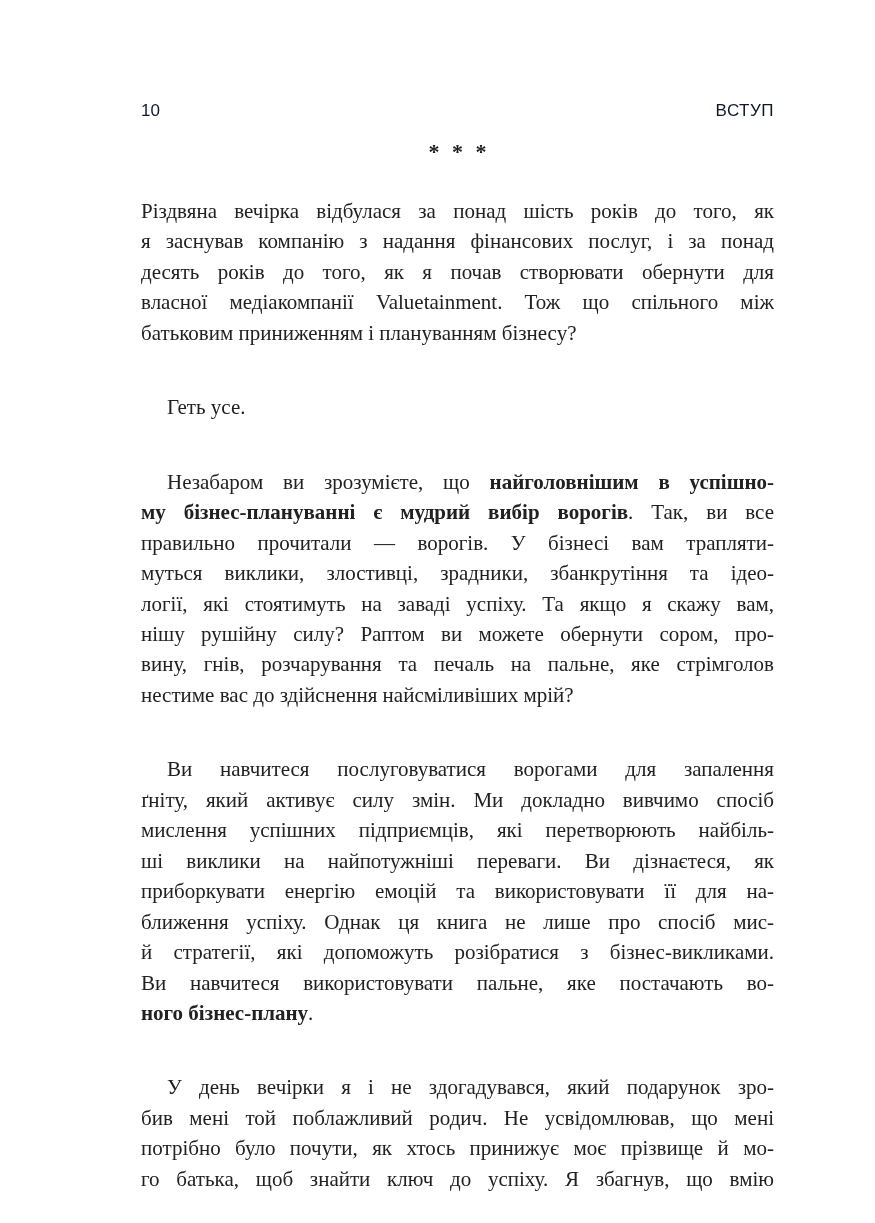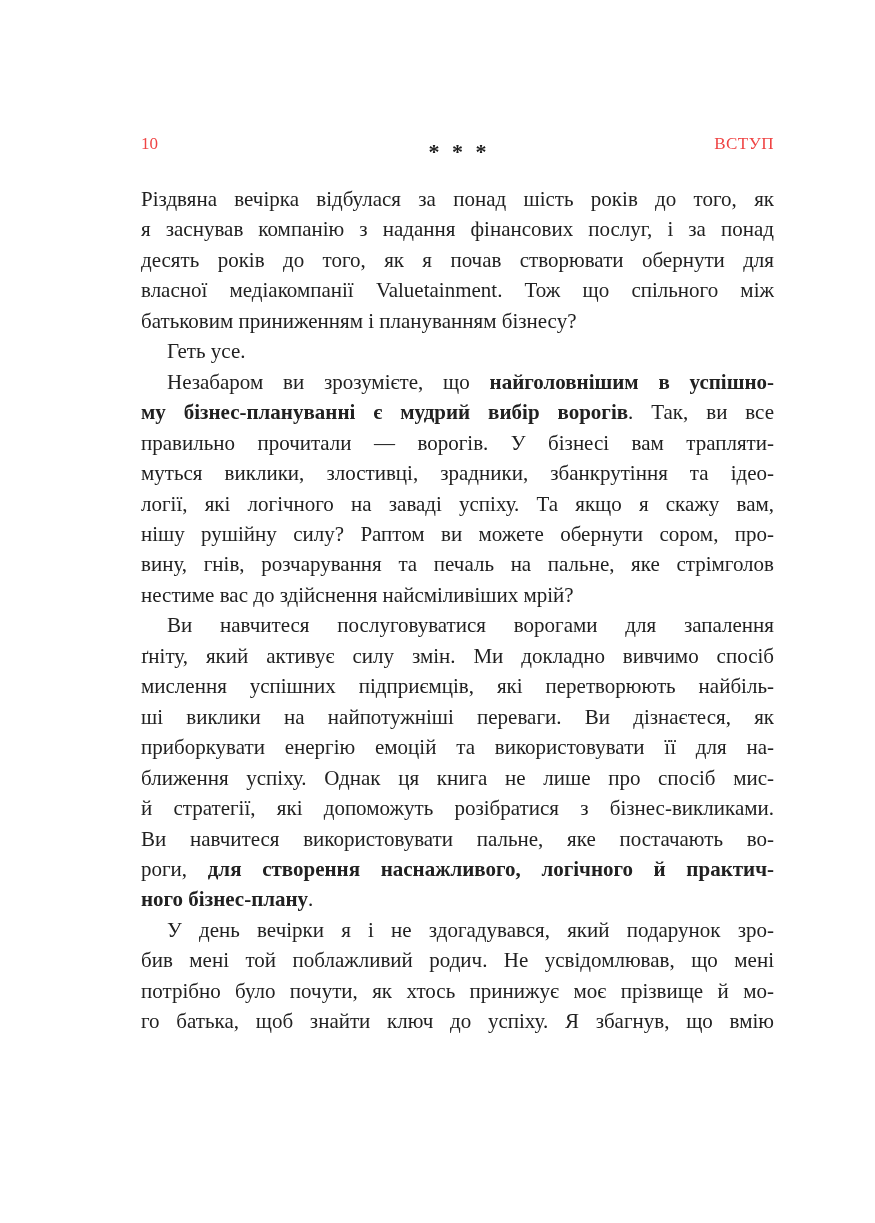--- a/index.html
+++ b/index.html
@@ -17,57 +17,57 @@
     color: #212121;
   }
   .running-header {
     position: absolute;
     top: 101px;
     left: 141px;
     width: 633px;
     display: flex;
     justify-content: space-between;
     align-items: baseline;
-    font-family: Liberation Serif, serif;
+    font-family: Liberation Sans, sans-serif;
     font-size: 17px;
-    color: #ef4444;
+    color: #0f172a;
   }
   .running-header .head-label {
     letter-spacing: 0.5px;
-    margin-top: 33px;
   }
   .dinkus {
     position: absolute;
     top: 139px;
     left: 141px;
     width: 633px;
     text-align: center;
     font-size: 22px;
     font-weight: bold;
     word-spacing: 7px;
     color: #1d1d1d;
   }
   .page-body {
     position: absolute;
-    top: 184px;
+    top: 196px;
     left: 141px;
     width: 633px;
     font-size: 21px;
     line-height: 30.45px;
   }
   .line {
     text-align: justify;
     text-align-last: justify;
     white-space: normal;
   }
   .line.end {
     text-align-last: left;
   }
   .line.indent {
     text-indent: 26px;
+    margin-top: 44px;
   }
   .b { font-weight: bold; }
   .i { }
 </style>
 </head>
 <body>
 
 <div class="page">
   <div class="running-header">
     <span class="page-num">10</span>
@@ -80,32 +80,31 @@
       <div class="line"><span>Різдвяна вечірка відбулася за понад шість років до того, як</span></div>
       <div class="line"><span>я заснував компанію з надання фінансових послуг, і за понад</span></div>
       <div class="line"><span>десять років до того, як я почав створювати обернути для</span></div>
       <div class="line"><span>власної медіакомпанії </span><span class="i">Valuetainment</span><span>. Тож що спільного між</span></div>
       <div class="line end"><span>батьковим приниженням і плануванням бізнесу?</span></div>
       <div class="line indent end"><span>Геть усе.</span></div>
       <div class="line indent"><span>Незабаром ви зрозумієте, що </span><span class="b">найголовнішим в успішно-</span></div>
       <div class="line"><span class="b">му бізнес-плануванні є мудрий вибір ворогів</span><span>. Так, ви все</span></div>
       <div class="line"><span>правильно прочитали — ворогів. У бізнесі вам трапляти-</span></div>
       <div class="line"><span>муться виклики, злостивці, зрадники, збанкрутіння та ідео-</span></div>
-      <div class="line"><span>логії, які логічного на заваді успіху. Та якщо я скажу вам,</span></div>
+      <div class="line"><span>логії, які стоятимуть на заваді успіху. Та якщо я скажу вам,</span></div>
       <div class="line"><span>нішу рушійну силу? Раптом ви можете обернути сором, про-</span></div>
       <div class="line"><span>вину, гнів, розчарування та печаль на пальне, яке стрімголов</span></div>
       <div class="line end"><span>нестиме вас до здійснення найсміливіших мрій?</span></div>
       <div class="line indent"><span>Ви навчитеся послуговуватися ворогами для запалення</span></div>
       <div class="line"><span>ґніту, який активує силу змін. Ми докладно вивчимо спосіб</span></div>
       <div class="line"><span>мислення успішних підприємців, які перетворюють найбіль-</span></div>
       <div class="line"><span>ші виклики на найпотужніші переваги. Ви дізнаєтеся, як</span></div>
       <div class="line"><span>приборкувати енергію емоцій та використовувати її для на-</span></div>
       <div class="line"><span>ближення успіху. Однак ця книга не лише про спосіб мис-</span></div>
       <div class="line"><span>й стратегії, які допоможуть розібратися з бізнес-викликами.</span></div>
       <div class="line"><span>Ви навчитеся використовувати пальне, яке постачають во-</span></div>
-      <div class="line"><span>роги, </span><span class="b">для створення наснажливого, логічного й практич-</span></div>
       <div class="line end"><span class="b">ного бізнес-плану</span><span>.</span></div>
       <div class="line indent"><span>У день вечірки я і не здогадувався, який подарунок зро-</span></div>
       <div class="line"><span>бив мені той поблажливий родич. Не усвідомлював, що мені</span></div>
       <div class="line"><span>потрібно було почути, як хтось принижує моє прізвище й мо-</span></div>
       <div class="line"><span>го батька, щоб знайти ключ до успіху. Я збагнув, що вмію</span></div>
     </div>
 </div>
 
 </body></html>

